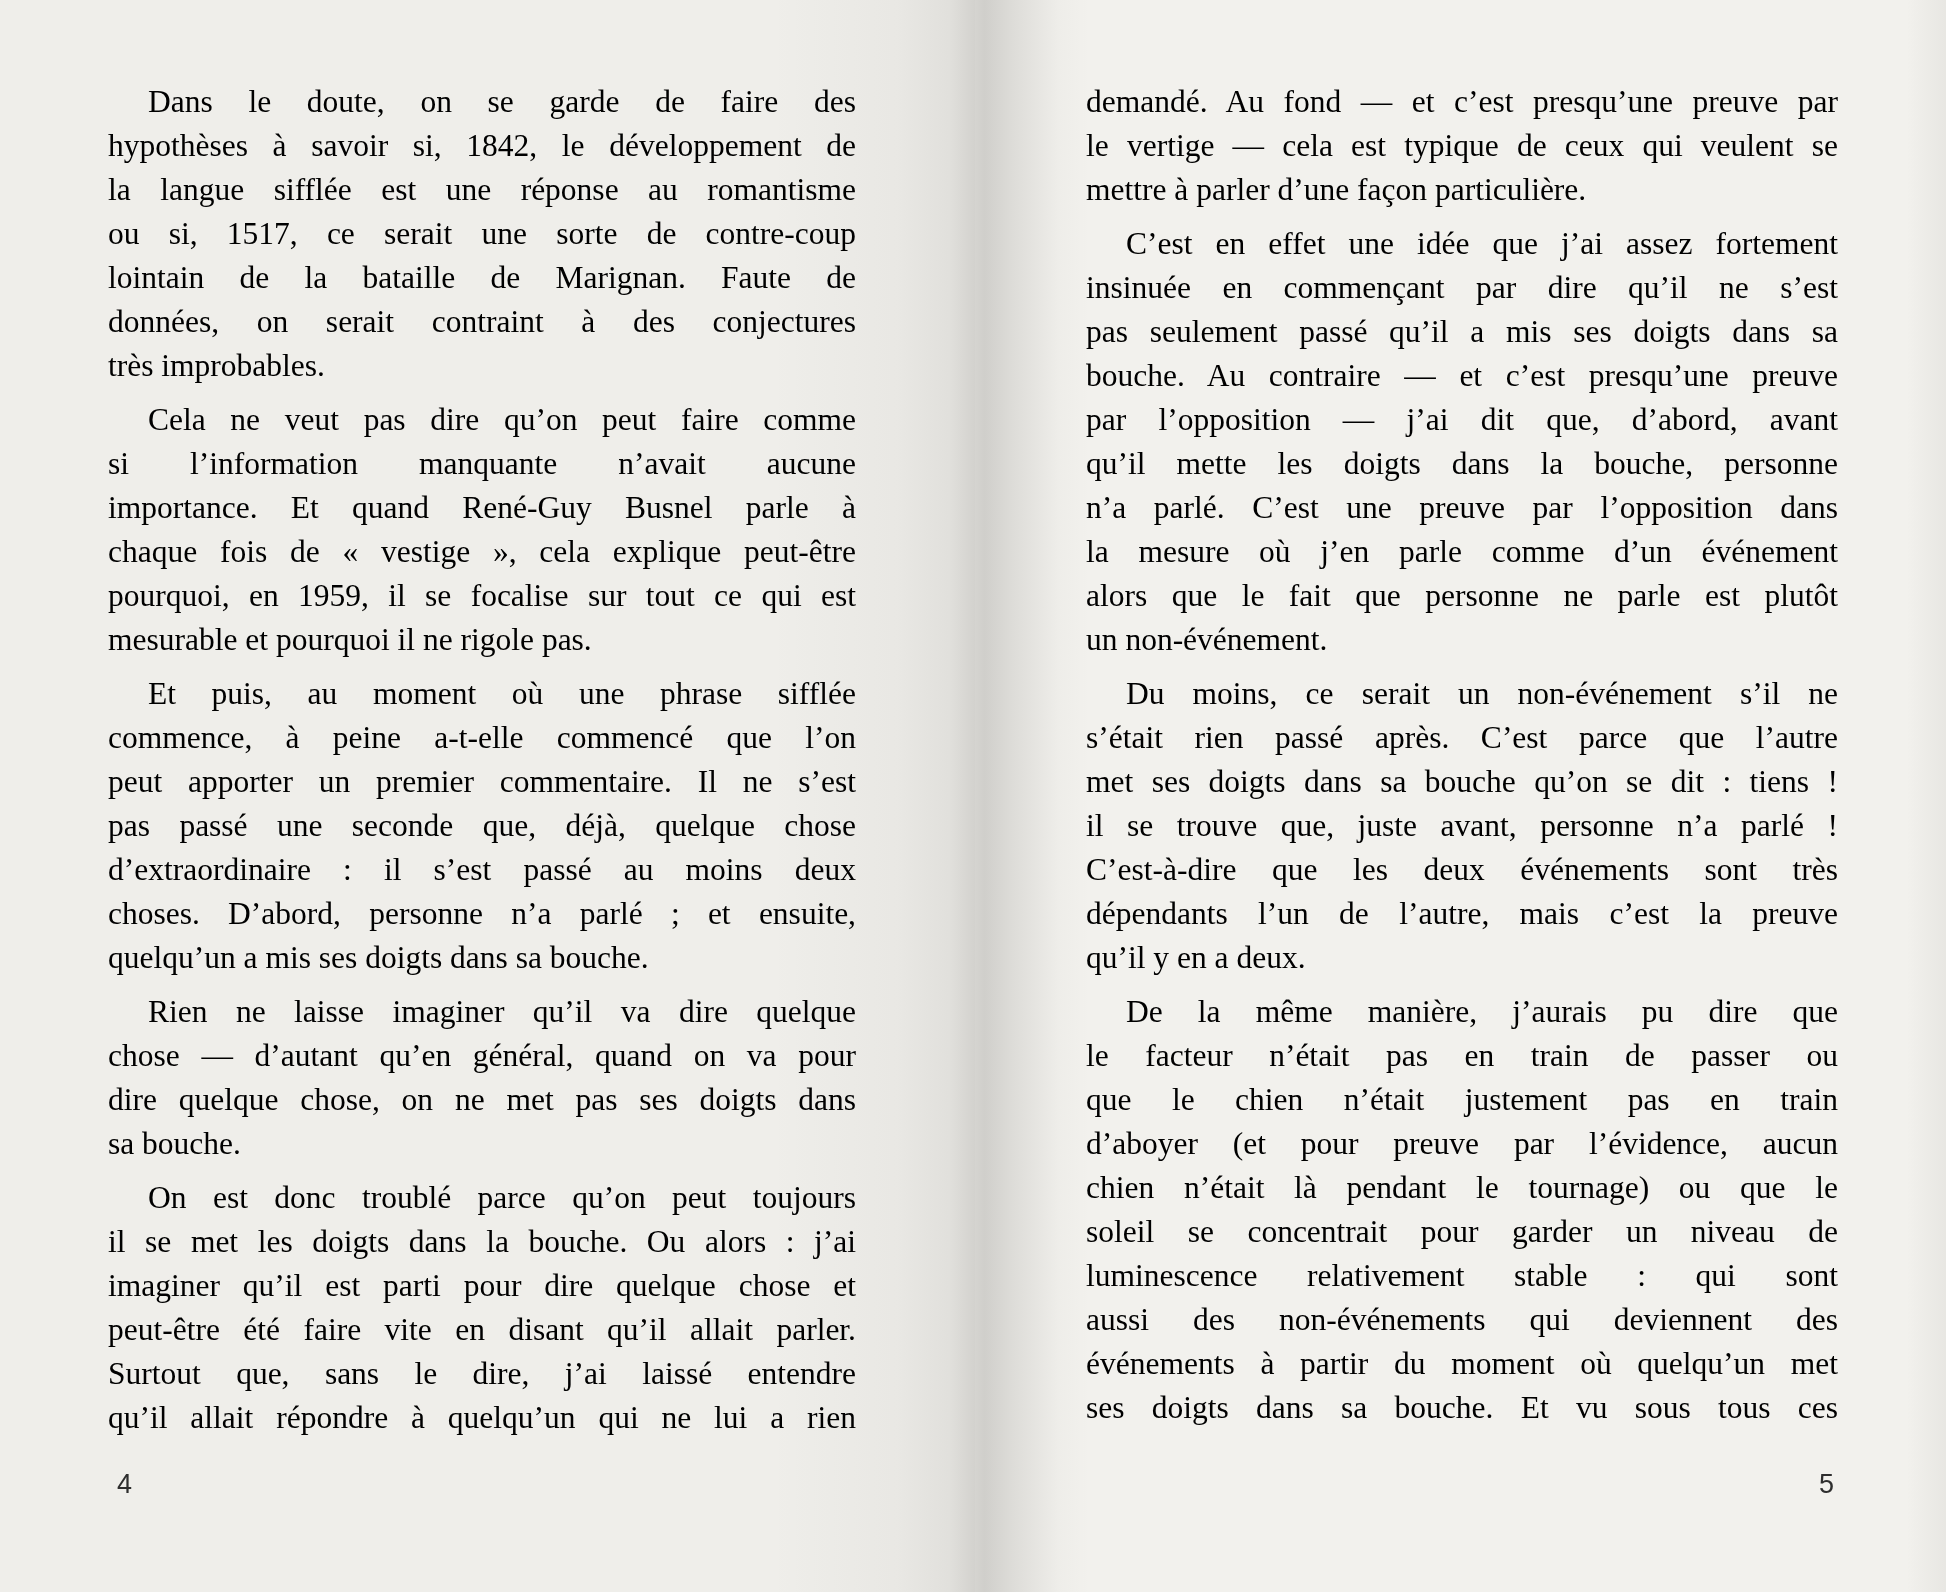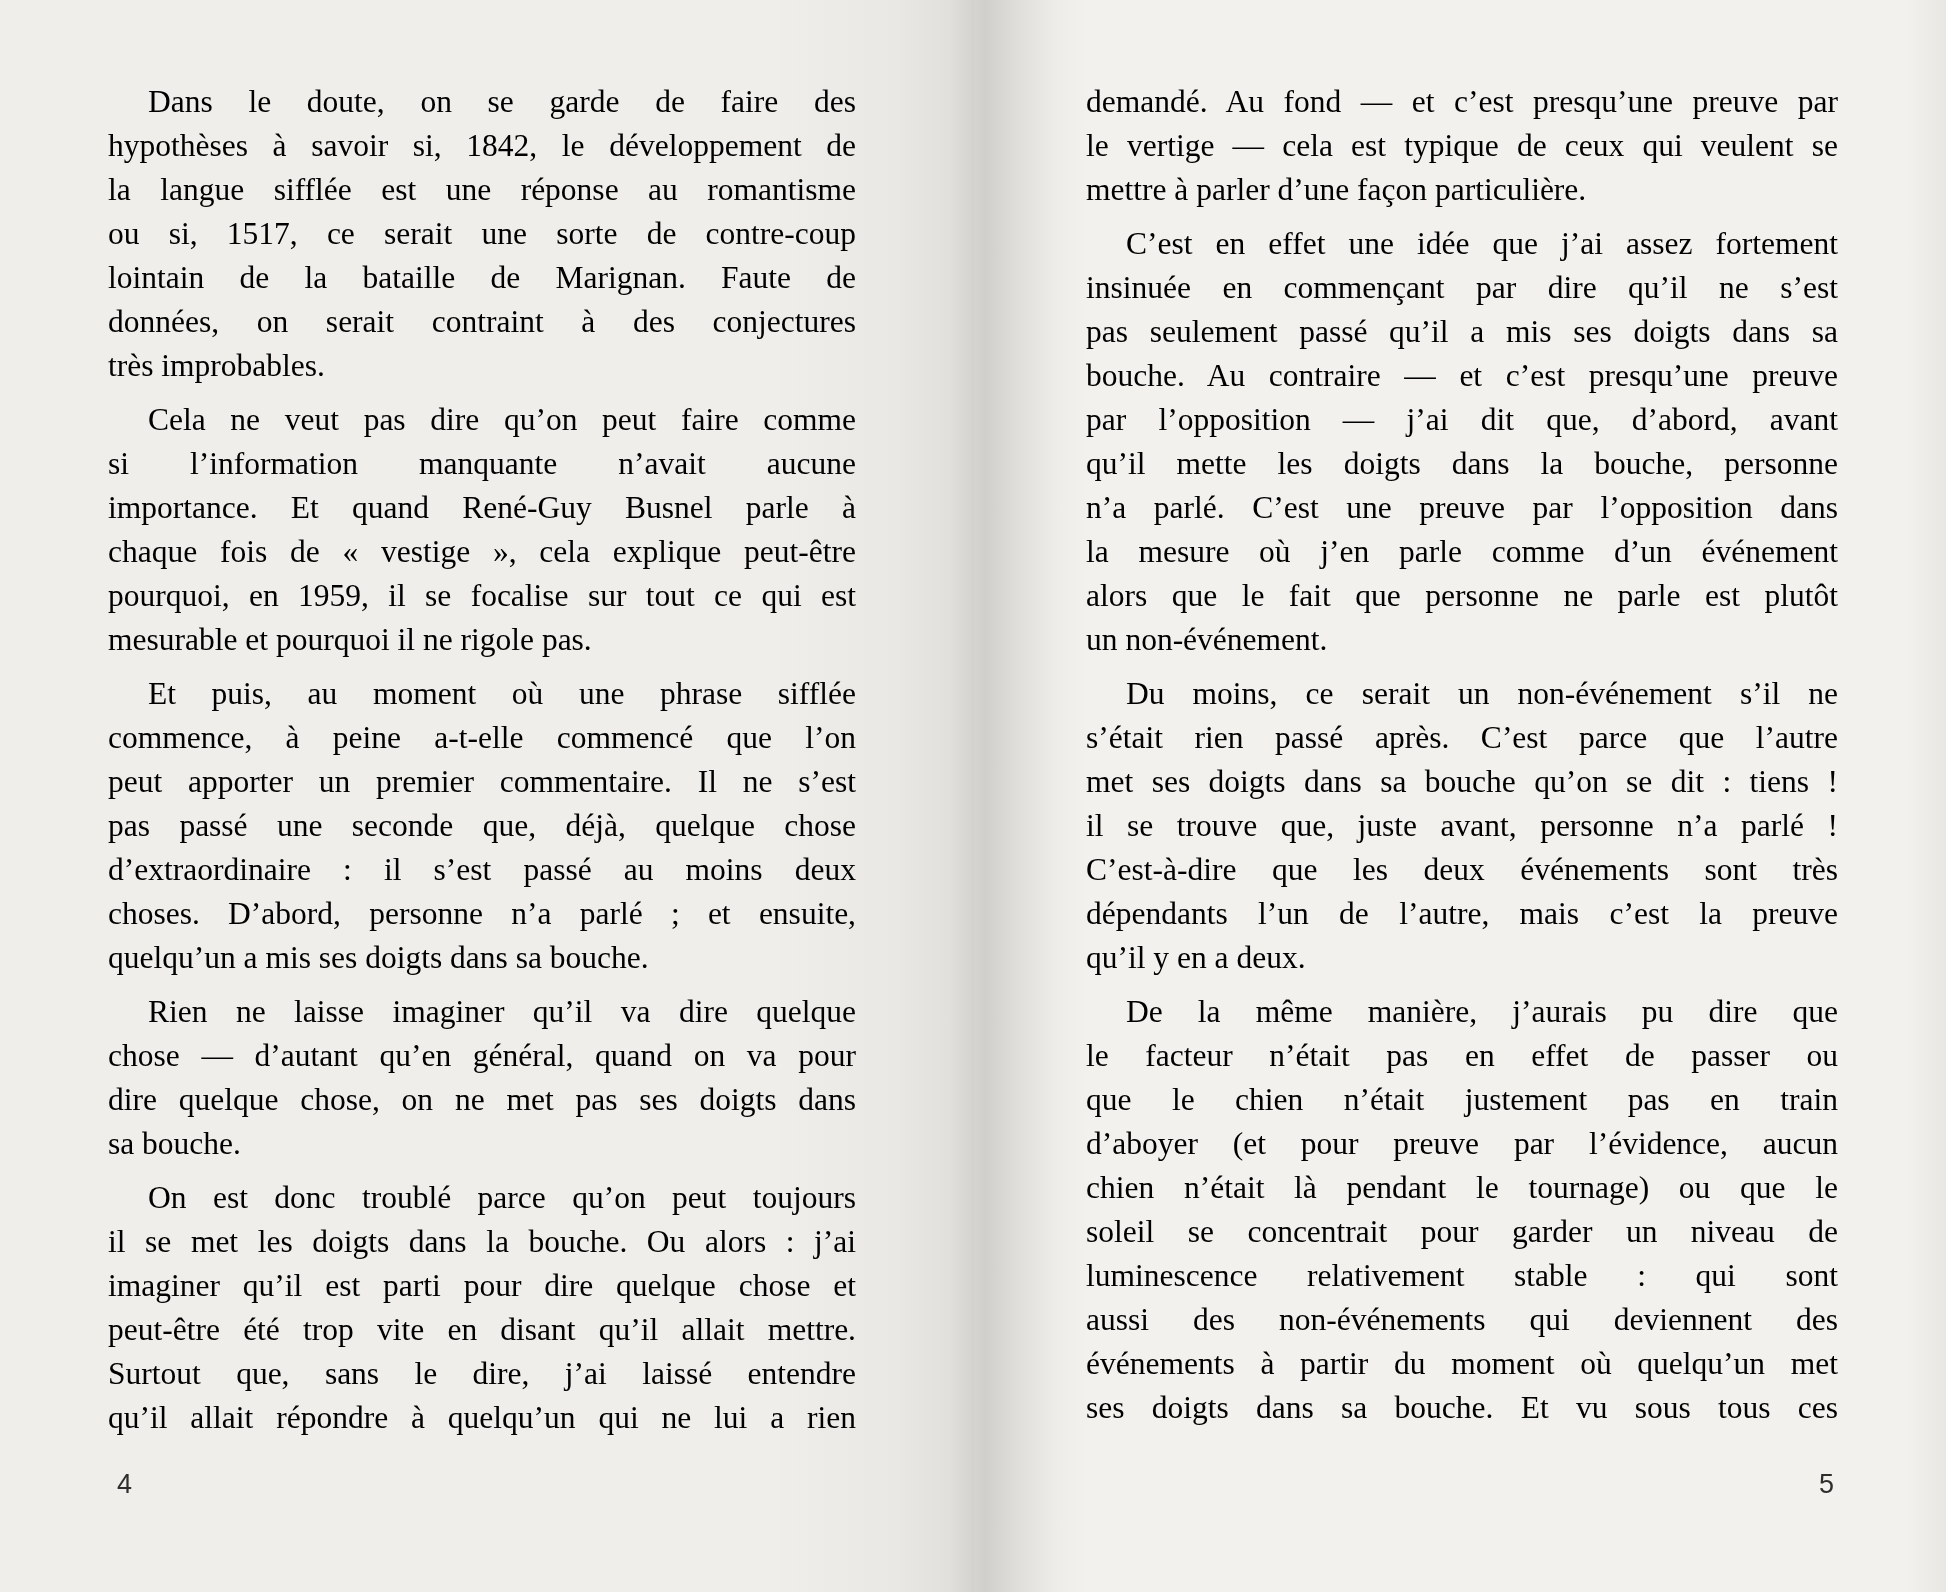--- a/index.html
+++ b/index.html
@@ -116,21 +116,21 @@
     <div class="para indent">
       <div class="line">Rien ne laisse imaginer qu’il va dire quelque</div>
       <div class="line">chose — d’autant qu’en général, quand on va pour</div>
       <div class="line">dire quelque chose, on ne met pas ses doigts dans</div>
       <div class="line para-end">sa bouche.</div>
     </div>
     <div class="para indent">
       <div class="line">On est donc troublé parce qu’on peut toujours</div>
       <div class="line">il se met les doigts dans la bouche. Ou alors : j’ai</div>
       <div class="line">imaginer qu’il est parti pour dire quelque chose et</div>
-      <div class="line">peut-être été trop vite en disant qu’il allait mettre.</div>
+      <div class="line">peut-être été faire vite en disant qu’il allait parler.</div>
       <div class="line">Surtout que, sans le dire, j’ai laissé entendre</div>
       <div class="line">qu’il allait répondre à quelqu’un qui ne lui a rien</div>
     </div>
   </div>
 <div class="page-text" id="right-text">
     <div class="para">
       <div class="line">demandé. Au fond — et c’est presqu’une preuve par</div>
       <div class="line">le vertige — cela est typique de ceux qui veulent se</div>
       <div class="line para-end">mettre à parler d’une façon particulière.</div>
     </div>
@@ -150,21 +150,21 @@
       <div class="line">Du moins, ce serait un non-événement s’il ne</div>
       <div class="line">s’était rien passé après. C’est parce que l’autre</div>
       <div class="line">met ses doigts dans sa bouche qu’on se dit : tiens !</div>
       <div class="line">il se trouve que, juste avant, personne n’a parlé !</div>
       <div class="line">C’est-à-dire que les deux événements sont très</div>
       <div class="line">dépendants l’un de l’autre, mais c’est la preuve</div>
       <div class="line para-end">qu’il y en a deux.</div>
     </div>
     <div class="para indent">
       <div class="line">De la même manière, j’aurais pu dire que</div>
-      <div class="line">le facteur n’était pas en effet de passer ou</div>
+      <div class="line">le facteur n’était pas en train de passer ou</div>
       <div class="line">que le chien n’était justement pas en train</div>
       <div class="line">d’aboyer (et pour preuve par l’évidence, aucun</div>
       <div class="line">chien n’était là pendant le tournage) ou que le</div>
       <div class="line">soleil se concentrait pour garder un niveau de</div>
       <div class="line">luminescence relativement stable : qui sont</div>
       <div class="line">aussi des non-événements qui deviennent des</div>
       <div class="line">événements à partir du moment où quelqu’un met</div>
       <div class="line">ses doigts dans sa bouche. Et vu sous tous ces</div>
     </div>
   </div>

